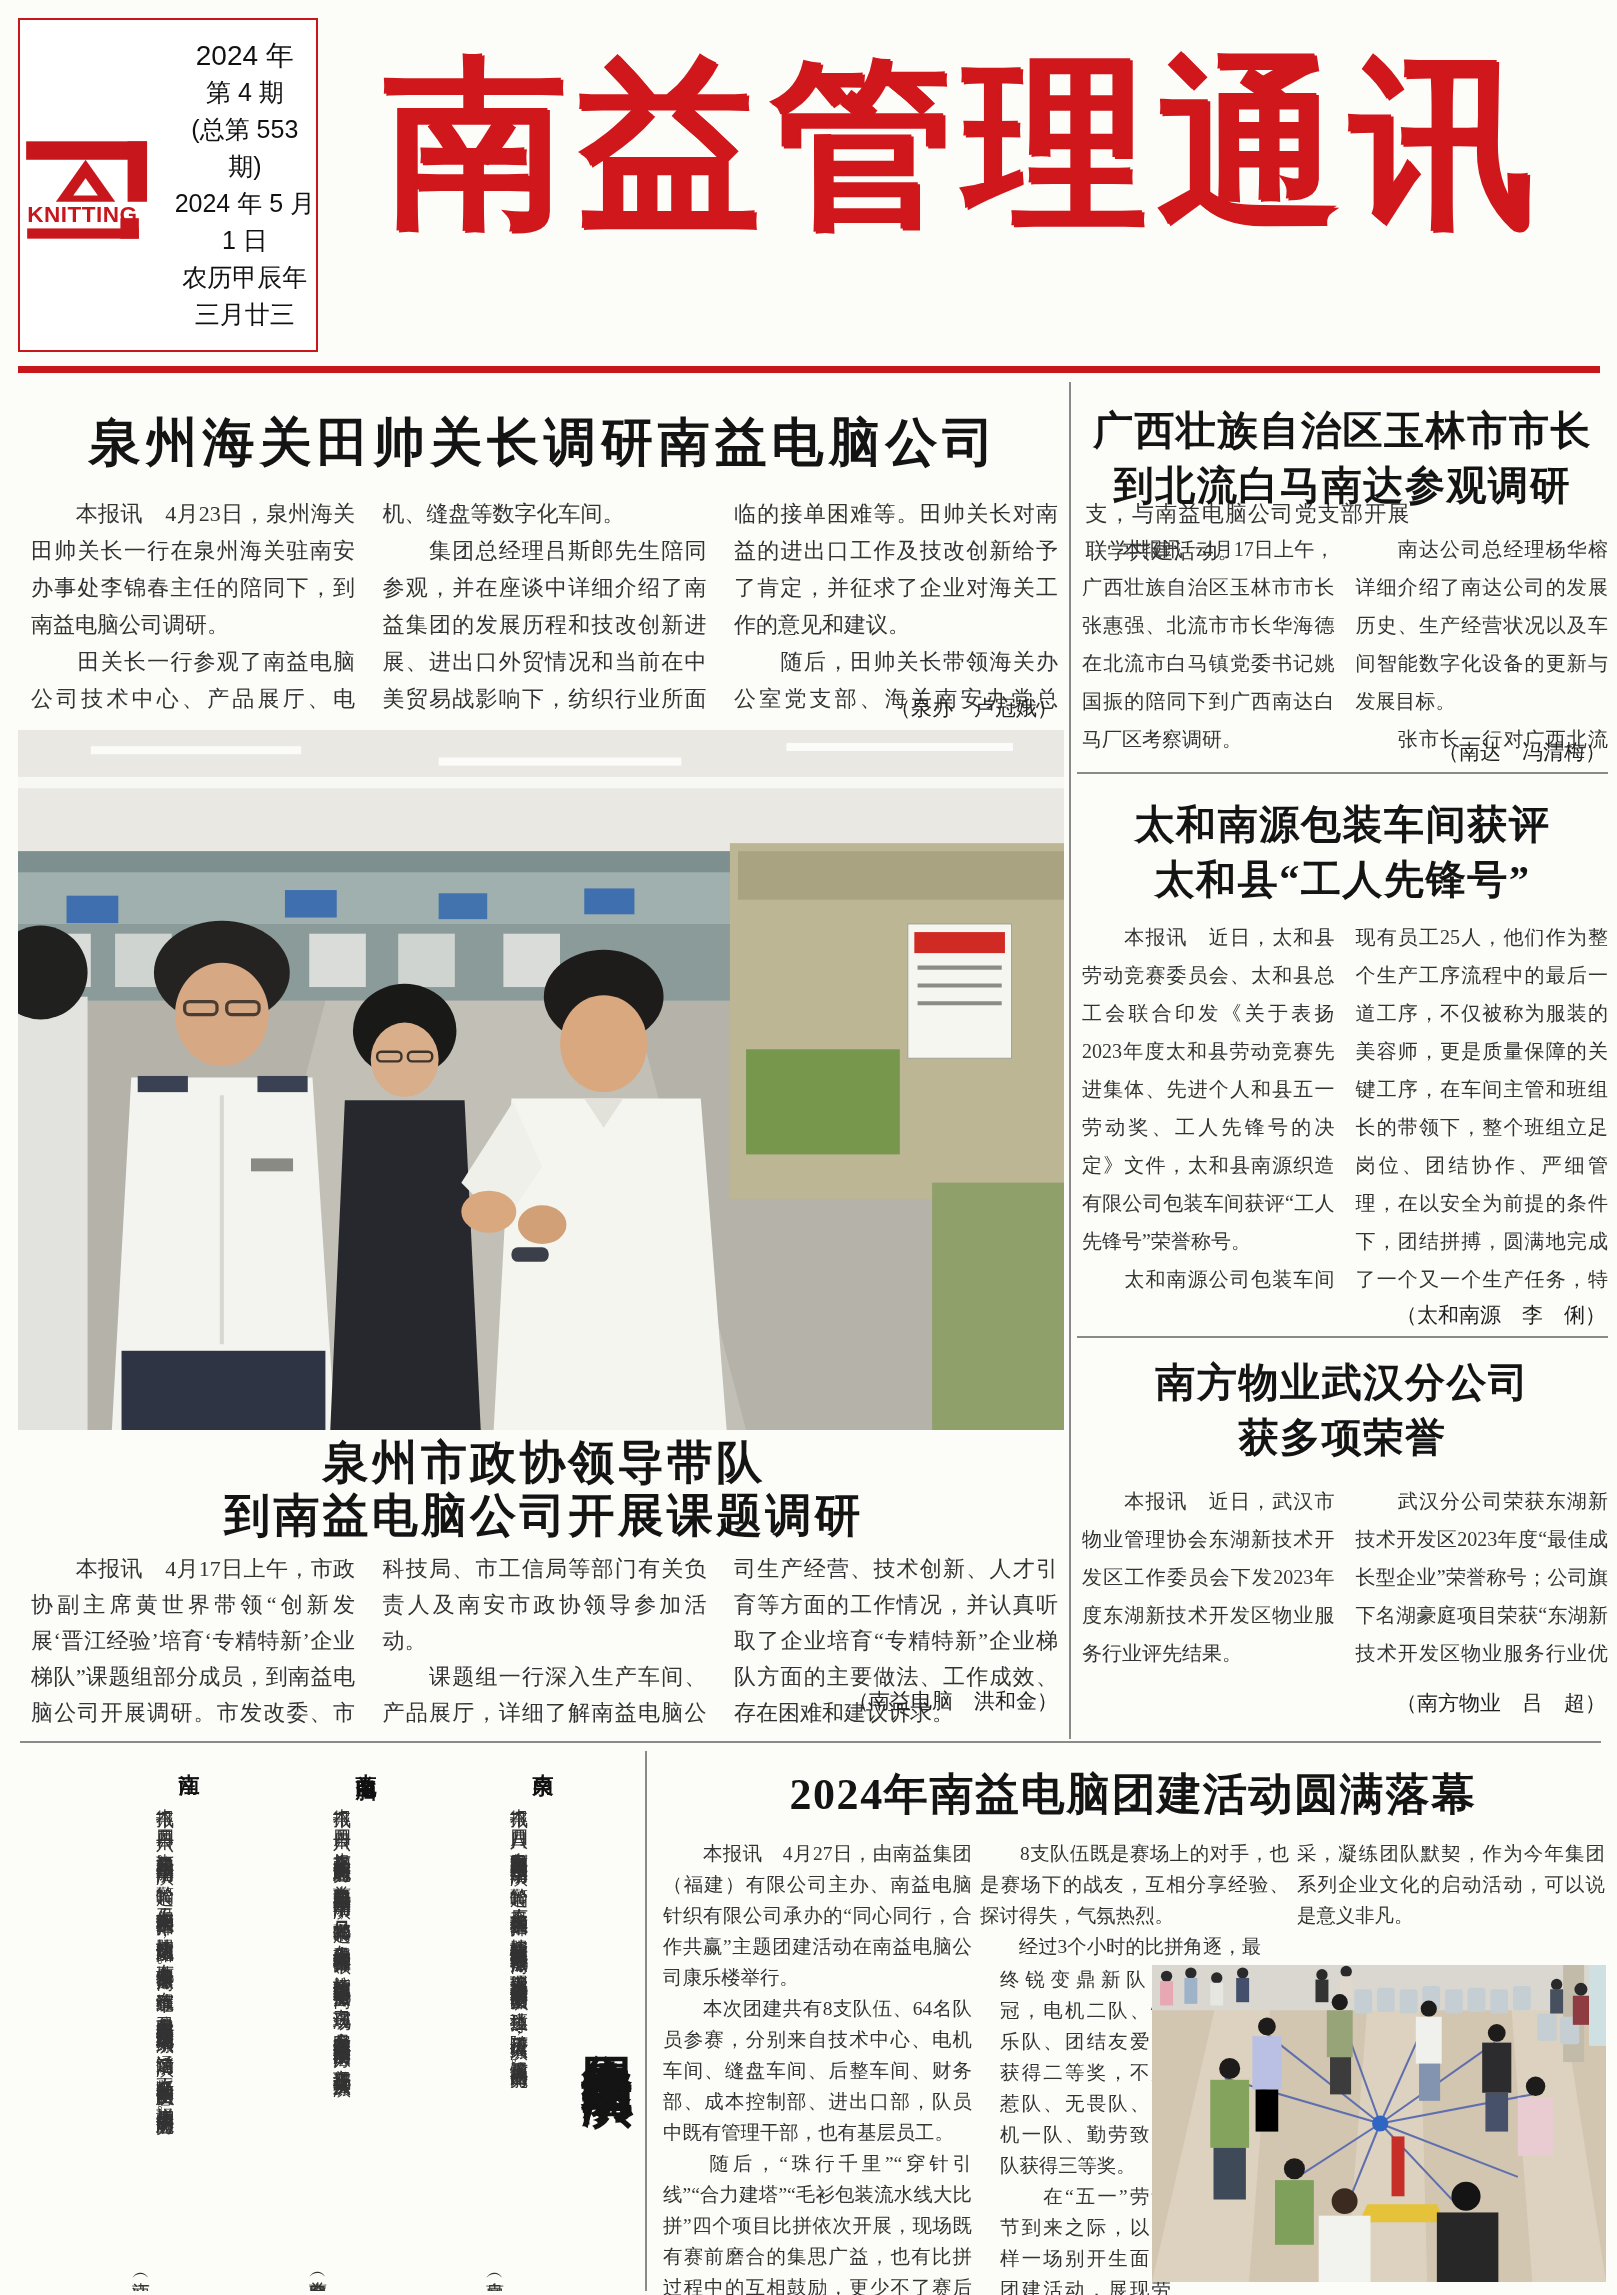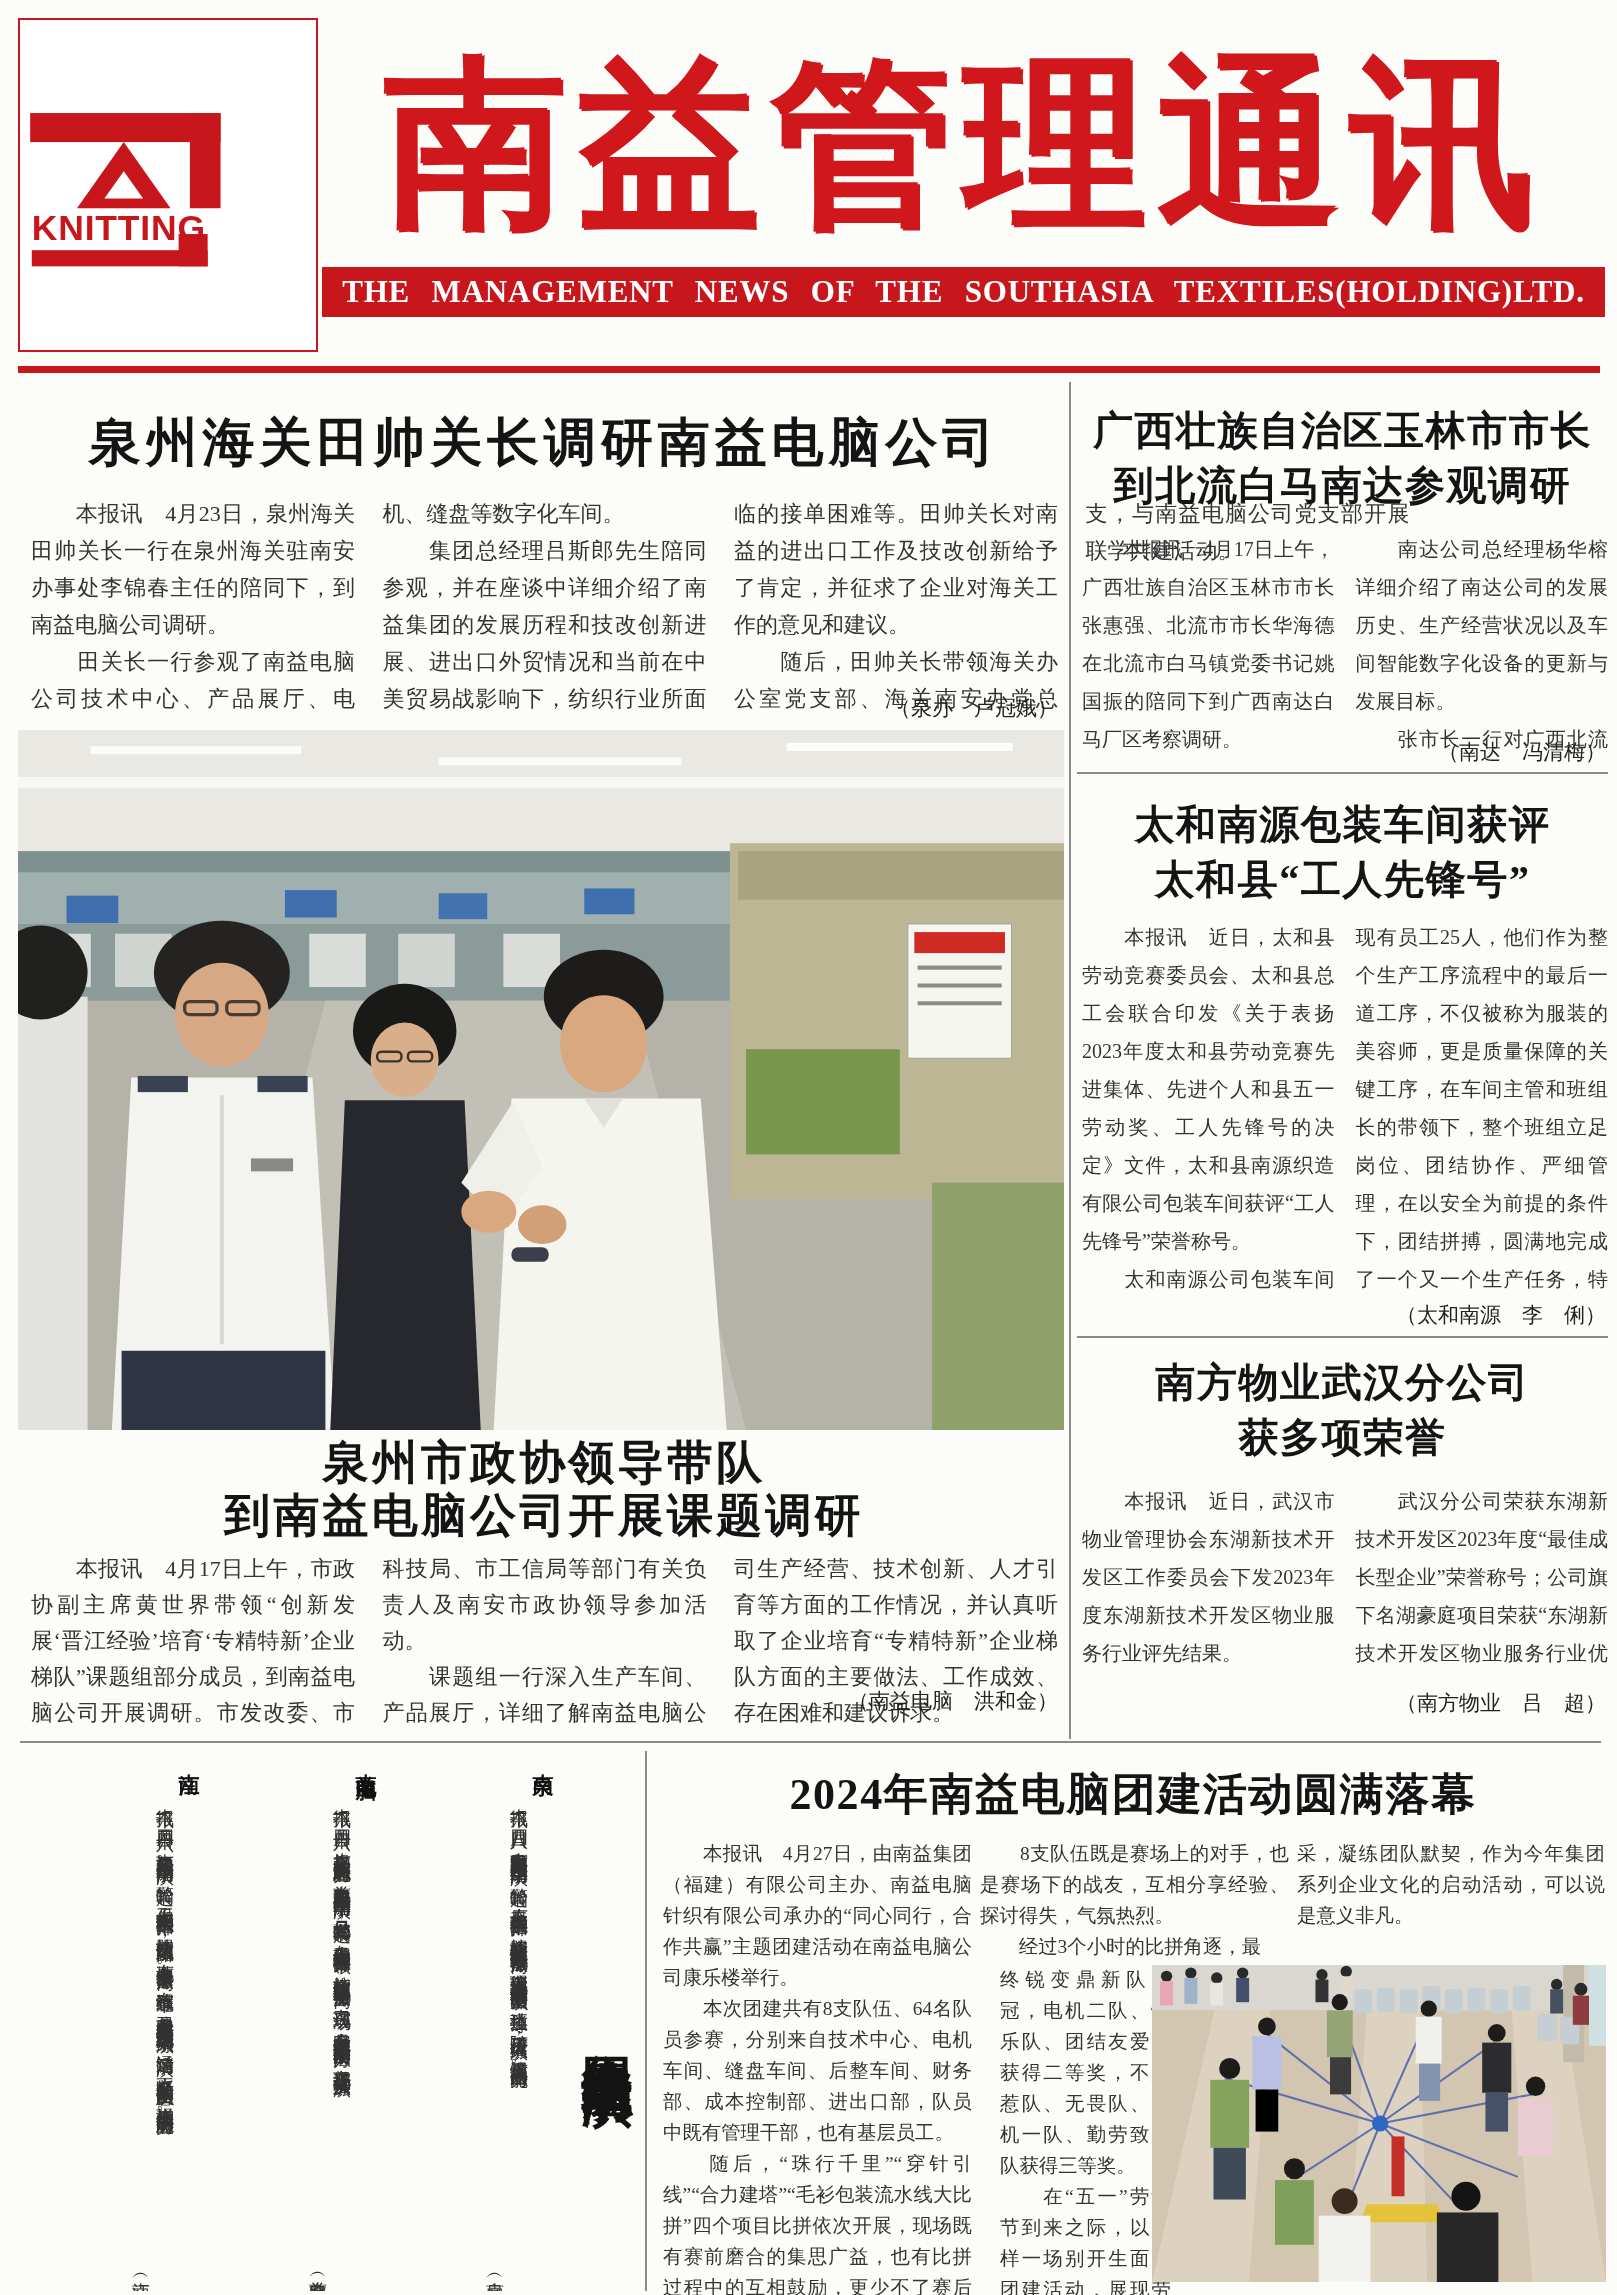--- a/index.html
+++ b/index.html
@@ -70,24 +70,30 @@
   <div class="abs mast-box">
     <svg width="243" height="171" viewBox="0 0 300 212" style="margin-top:11.3px">
       <rect x="12" y="10" width="236" height="36" fill="#c8161d"></rect>
       <rect x="210" y="10" width="38" height="118" fill="#c8161d"></rect>
       <polygon points="128,46 186,128 70,128" fill="#c8161d"></polygon>
       <polygon points="128,82 152,116 104,116" fill="#fff"></polygon>
       <text x="14" y="168" font-family="Liberation Sans, sans-serif" font-weight="bold" font-size="44" fill="#c8161d" letter-spacing="1">KNITTING</text>
       <rect x="14" y="180" width="218" height="20" fill="#c8161d"></rect>
       <rect x="196" y="160" width="36" height="40" fill="#c8161d"></rect>
     </svg>
+    <div class="mast-meta">
+      <div class="big">2024 年</div>
+      <div>第 4 期</div>
+      <div>(总第 553 期)</div>
+      <div>2024 年 5 月 1 日</div>
+      <div>农历甲辰年三月廿三</div>
+    </div>
   </div>
 
   <div class="abs mast-title">南益管理通讯</div>
-  <div class="abs mast-enbar">THE MANAGEMENT NEWS OF THE SOUTHASIA TEXTILES(HOLDING)LTD.</div>
   <div class="abs mast-rule"></div>
 
   <div class="abs vrule-main"></div>
   <div class="abs hrule" style="left:1077px;top:772px;width:531px;"></div>
   <div class="abs hrule" style="left:1077px;top:1336px;width:531px;"></div>
   <div class="abs hrule" style="left:20px;top:1741px;width:1581px;"></div>
   <div class="abs" style="left:645px;top:1751px;width:1.6px;height:540px;background:#8a8a8a;"></div>
 
   <div class="abs headline h-a1">泉州海关田帅关长调研南益电脑公司</div>
   <div class="abs flow cols3 a1-body">　　本报讯　4月23日，泉州海关田帅关长一行在泉州海关驻南安办事处李锦春主任的陪同下，到南益电脑公司调研。

